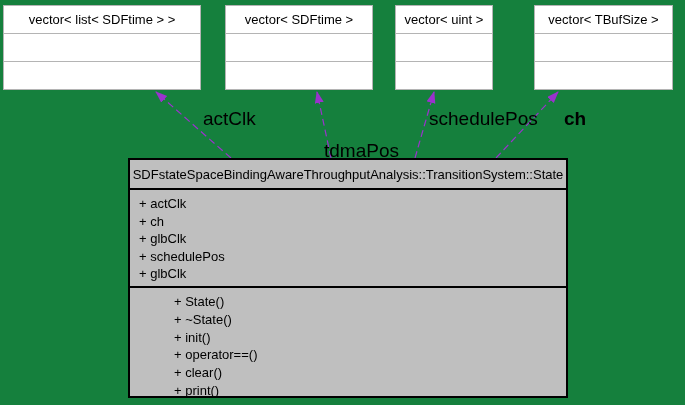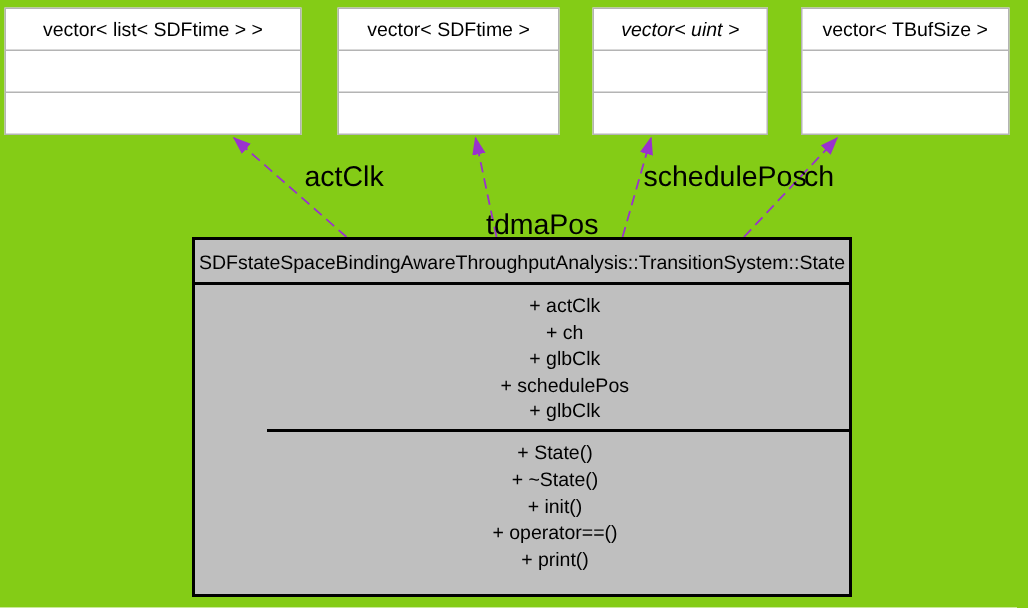--- a/index.html
+++ b/index.html
@@ -1,17 +1,17 @@
 <!DOCTYPE html>
 <html style="--edge-color: #9a32cd; --main-node-fill: #bfbfbf; --main-node-border: #000000; --template-node-fill: #ffffff; --template-node-border: #b4b4b4; --background: #ffffff;"><head>
 <meta charset="utf-8">
 <style>
   html,body{margin:0;padding:0;background:#fff;}
   body{font-family:"Liberation Sans","DejaVu Sans",sans-serif;color:#000;}
-  .canvas{position:relative;width:685px;height:405px;background:#84cc16;overflow:hidden;text-align:center;}
+  .canvas{position:relative;width:685px;height:405px;background:#15803d;overflow:hidden;}
 
   
   svg.edges{position:absolute;left:0;top:0;width:685px;height:405px;pointer-events:none;}
   line.edge{stroke:var(--edge-color,#9a32cd);stroke-width:1.2;stroke-dasharray:7 4;fill:none;}
   .arrowhead{fill:var(--edge-color,#9a32cd);}
   .edge-label{position:absolute;top:111px;font-size:19px;line-height:16px;white-space:nowrap;color:#000;}
 
   
   .tbox{position:absolute;top:5px;height:85px;box-sizing:border-box;
         background:var(--template-node-fill,#fff);
@@ -24,21 +24,21 @@
 
   
   .main-node{position:absolute;left:128px;top:158px;width:440px;height:240px;box-sizing:border-box;
         background:var(--main-node-fill,#bfbfbf);
         border:2px solid var(--main-node-border,#000);
         display:flex;flex-direction:column;overflow:hidden;}
   .main-title{height:28px;flex:0 0 28px;border-bottom:2px solid var(--main-node-border,#000);
         display:flex;align-items:center;justify-content:center;font-size:13px;white-space:nowrap;}
   .compartment{padding:5px 0 4px 9px;font-size:13px;line-height:17.5px;}
   .compartment.attrs{height:98px;flex:0 0 98px;box-sizing:border-box;
-        border-bottom:2px solid var(--main-node-border,#000);margin-left:48px;}
+        border-bottom:2px solid var(--main-node-border,#000);}
   .compartment.methods{flex:1;line-height:17.8px;padding-left:44px;}
   .member-row{white-space:nowrap;}
 </style>
 </head>
 <body>
 
 <div class="canvas">
 
   <svg class="edges" viewBox="0 0 685 405">
     <defs>
@@ -55,47 +55,48 @@
   <div class="tbox" style="left:3px;width:198px;">
     <div class="tbox-title">vector&lt; list&lt; SDFtime &gt; &gt;</div>
     <div class="tbox-row"></div>
     <div class="tbox-row last"></div>
   </div>
   <div class="tbox" style="left:225px;width:148px;">
     <div class="tbox-title">vector&lt; SDFtime &gt;</div>
     <div class="tbox-row"></div>
     <div class="tbox-row last"></div>
   </div>
-  <div class="tbox" style="left:395px;width:117px;font-style:italic;">
+  <div class="tbox" style="left:395px;width:98px;">
     <div class="tbox-title">vector&lt; uint &gt;</div>
     <div class="tbox-row"></div>
     <div class="tbox-row last"></div>
   </div>
   <div class="tbox" style="left:534px;width:139px;">
     <div class="tbox-title">vector&lt; TBufSize &gt;</div>
     <div class="tbox-row"></div>
     <div class="tbox-row last"></div>
   </div>
 
   <div class="edge-label" style="left:203px;">actClk</div>
   <div class="edge-label" style="left:324px;margin-top:32px;">tdmaPos</div>
   <div class="edge-label" style="left:429px;">schedulePos</div>
-  <div class="edge-label" style="left:536px;">ch</div>
+  <div class="edge-label" style="left:564px;font-weight:bold;">ch</div>
 
   <div class="main-node">
     <div class="main-title">SDFstateSpaceBindingAwareThroughputAnalysis::TransitionSystem::State</div>
     <div class="compartment attrs">
       <div class="member-row">+ actClk</div>
       <div class="member-row">+ ch</div>
       <div class="member-row">+ glbClk</div>
       <div class="member-row">+ schedulePos</div>
       <div class="member-row">+ glbClk</div>
     </div>
     <div class="compartment methods">
       <div class="member-row">+ State()</div>
       <div class="member-row">+ ~State()</div>
       <div class="member-row">+ init()</div>
       <div class="member-row">+ operator==()</div>
+      <div class="member-row">+ clear()</div>
       <div class="member-row">+ print()</div>
     </div>
   </div>
 
 </div>
 
 </body></html>

